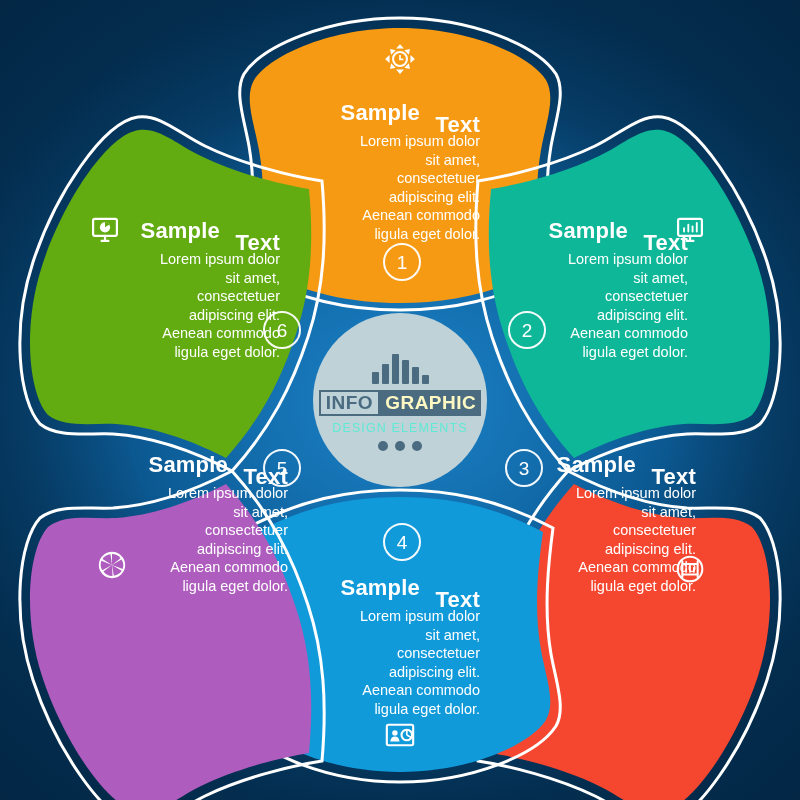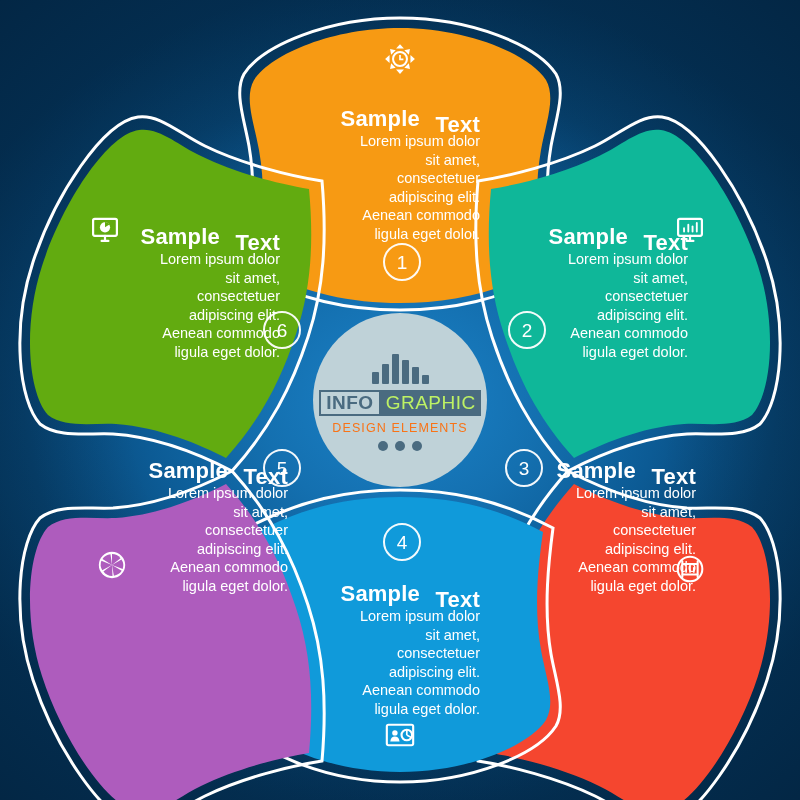--- a/index.html
+++ b/index.html
@@ -49,21 +49,21 @@
     white-space:nowrap;
     top:12px;
   }
   .body-txt{
     font-size:14.5px;line-height:1.28;
     text-align:right;
     white-space:pre-line;
     margin-top:-26px;
   }
   
-  .hd-right .h-sample{right:60px;margin-top:6px;}
+  .hd-right .h-sample{right:60px;}
   .hd-right .h-text{right:0px;}
   
   .num{
     position:absolute;
     width:34px;height:34px;border-radius:50%;
     border:2px solid rgba(255,255,255,.95);
     color:#fff;font-size:19px;
     display:flex;align-items:center;justify-content:center;
     line-height:1;
   }
@@ -95,26 +95,26 @@
     display:flex;align-items:center;justify-content:center;
     padding:8px 5px;
     border:2px solid #4a6b80;
     color:#4a6b80;
     font-size:19px;font-weight:bold;letter-spacing:.5px;
   }
   .lw-graphic{
     display:flex;align-items:center;justify-content:center;
     padding:0 5px;
     background:#4a6b80;
-    color:#bef264;
-    font-size:19px;font-weight:normal;letter-spacing:.5px;
+    color:#fef9c3;
+    font-size:19px;font-weight:bold;letter-spacing:.5px;
   }
   .logo-sub{
     margin-top:5px;
-    color:#f97316;
+    color:#5eead4;
     font-size:12.5px;letter-spacing:1.1px;
   }
   .logo-dots{display:flex;gap:7px;margin-top:6px;}
   .logo-dots i{width:10px;height:10px;border-radius:50%;background:#4a6b80;display:block;}
 </style>
 </head>
 <body>
 
 <div id="stage">
 

